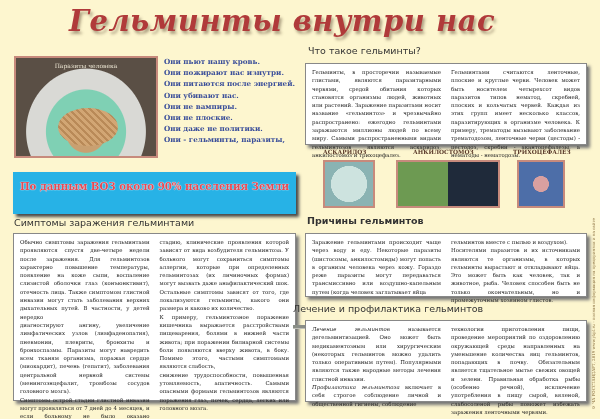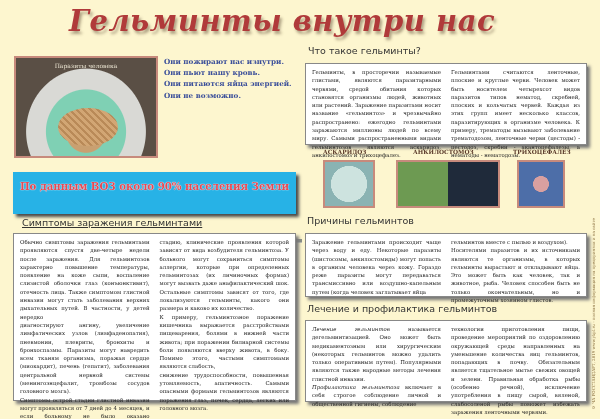--- a/index.html
+++ b/index.html
@@ -25,24 +25,28 @@
 <body>
 
 <div class="title">Гельминты внутри нас</div>
 
 <div class="photo">
   <div class="photo-caption">Паразиты человека</div>
   <div class="worm-ball"></div>
 </div>
 
 <div class="intro">
+  <div>Они пьют нашу кровь.</div>
   <div>Они пожирают нас изнутри.</div>
-  <div>Они пьют нашу кровь.</div>
-  <div>Они питаются яйца энергией.</div>
-  <div>Они не возможно.</div>
+  <div>Они питаются после энергией.</div>
+  <div>Они убивают нас.</div>
+  <div>Они не вампиры.</div>
+  <div>Они не плоские.</div>
+  <div>Они даже не политики.</div>
+  <div> Они - гельминты, паразиты,</div>
 </div>
 
 <div class="banner">
   <div>По данным ВОЗ около 90% населения Земли</div>
 </div>
 
 <div class="section-title" style="left:308px; top:45px; width:280px;">Что такое гельминты?</div>
 <div class="panel" style="left:305px; top:63px; width:282px; height:82px;">
   <div class="cols">
     <div>Гельминты, в просторечии называемые глистами, являются паразитарными червями, средой обитания которых становятся организмы людей, животных или растений. Заражение паразитами носит название «гельминтоз» и чрезвычайно распространено: ежегодно гельминтами заражаются миллионы людей по всему миру. Самыми распространенными видами гельминтозов являются аскаридоз, анкилостомоз и трихоцефалез.</div>
@@ -52,48 +56,48 @@
 
 <div class="worm-labels">
   <span style="left:23px;">АСКАРИДОЗ</span>
   <span style="left:113px;">АНКИЛОСТОМОЗ</span>
   <span style="left:213px;">ТРИХОЦЕФАЛЕЗ</span>
 </div>
 <div class="worm-img" style="left:323px; top:160px; width:52px; height:48px; background:radial-gradient(circle,#cde3df 0 55%,#8ab3b3 56%);"></div>
 <div class="worm-img" style="left:396px; top:160px; width:104px; height:48px; background:linear-gradient(90deg,#6d9a52 0 50%,#1f2a3a 50%);"></div>
 <div class="worm-img" style="left:517px; top:160px; width:48px; height:48px; background:radial-gradient(circle,#d9a0a0 0 25%,#4d6ea8 26%);"></div>
 
-<div class="section-title" style="left:22px; top:217px; width:280px;text-decoration:underline;">Симптомы заражения  гельминтами</div>
+<div class="section-title" style="left:14px; top:217px; width:280px;">Симптомы заражения  гельминтами</div>
 <div class="panel" style="left:13px; top:233px; width:283px; height:168px;">
   <div class="cols">
     <div>
       <p>Обычно симптомы заражения гельминтами проявляются спустя две-четыре недели после заражения. Для гельминтозов характерно повышение температуры, появление на коже сыпи, воспаление слизистой оболочки глаз (конъюнктивит), отечность лица. Также симптомом глистной инвазии могут стать заболевания верхних дыхательных путей. В частности, у детей нередко</p>
       <p>диагностируют ангину, увеличение лимфатических узлов (лимфаденопатия), пневмонии, плевриты, бронхиты и бронхоспазмы. Паразиты могут навредить всем тканям организма, поражая сердце (миокардит), печень (гепатит), заболевания центральной нервной системы (менингоэнцефалит, тромбозы сосудов головного мозга).</p>
       <p>Симптомы острой стадии глистной инвазии могут проявляться от 7 дней до 4 месяцев, и если больному не было оказано эффективной помощи, болезнь перетекает в хроническую</p>
     </div>
     <div>
       <p>стадию, клинические проявления которой зависят от вида возбудителя гельминтоза. У больного могут сохраниться симптомы аллергии, которые при определенных гельминтозах (их личиночных формах) могут вызвать даже анафилактический шок. Остальные симптомы зависят от того, где локализуются гельминты, какого они размера и каково их количество.</p>
       <p>К примеру, гельминтозное поражение кишечника выражается расстройствами пищеварения, болями в нижней части живота; при поражении билиарной системы боли появляются вверху живота, в боку. Помимо этого, частыми симптомами являются слабость,</p>
       <p>снижение трудоспособности, повышенная утомляемость, апатичность. Самыми опасными формами гельминтозов являются поражения глаз, почек, сердца, легких или головного мозга.</p>
     </div>
   </div>
 </div>
 
-<div class="section-title" style="left:307px; top:215px; width:280px;">Причины гельминтов</div>
+<div class="section-title" style="left:307px; top:215px; width:280px;font-weight:bold;">Причины гельминтов</div>
 <div class="panel" style="left:305px; top:233px; width:282px; height:64px;">
   <div class="cols">
     <div>Заражение гельминтами происходит чаще через воду и еду. Некоторые паразиты (шистосомы, анкилостомиды) могут попасть в организм человека через кожу. Гораздо реже паразиты могут передаваться трансмиссивно или воздушно-капельным путем (когда человек заглатывает яйца</div>
     <div>
       <p>гельминтов вместе с пылью и воздухом).</p>
       <p>Носителями паразитов и их источниками являются те организмы, в которых гельминты вырастают и откладывают яйца. Это может быть как человек, так и животное, рыба. Человек способен быть не только окончательным, но и промежуточным хозяином глистов.</p>
     </div>
   </div>
 </div>
 
-<div class="section-title" style="left:307px; top:303px; width:280px;">Лечение и профилактика гельминтов</div>
+<div class="section-title" style="left:293px; top:303px; width:280px;">Лечение и профилактика гельминтов</div>
 <div class="panel" style="left:305px; top:320px; width:282px; height:82px;">
   <div class="cols">
     <div>
       <p><em>Лечение гельминтов</em><span> называется дегельминтизацией. Оно может быть медикаментозным или хирургическим (некоторых гельминтов можно удалить только оперативным путем). Популярными являются также народные методы лечения глистной инвазии.</span></p>
       <p><em>Профилактика гельминтоза</em><span> включает в себя строгое соблюдение личной и общественной гигиены, соблюдение</span></p>
     </div>
     <div>технологии приготовления пищи, проведение мероприятий по оздоровлению окружающей среды направленных на уменьшение количества яиц гельминтов, попадающих в почву. Обязательным является тщательное мытье свежих овощей и зелени. Правильная обработка рыбы (особенно речной), исключение употребления в пищу сырой, вяленой, слабосоленой рыбы поможет избежать заражения ленточными червями.</div>
   </div>
 </div>
 

